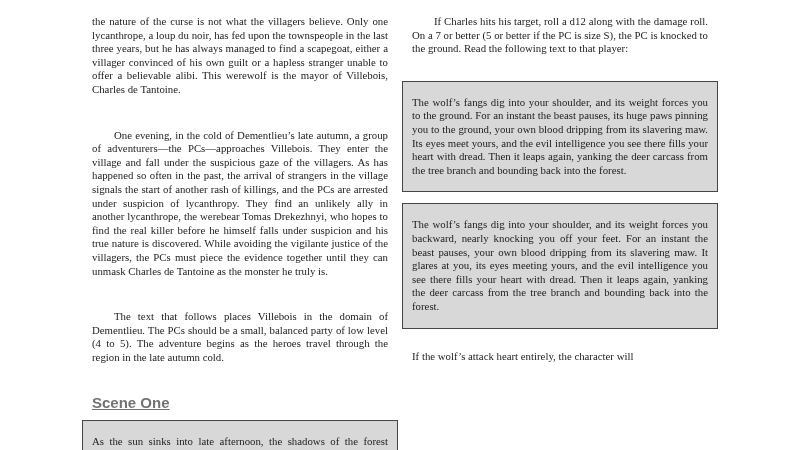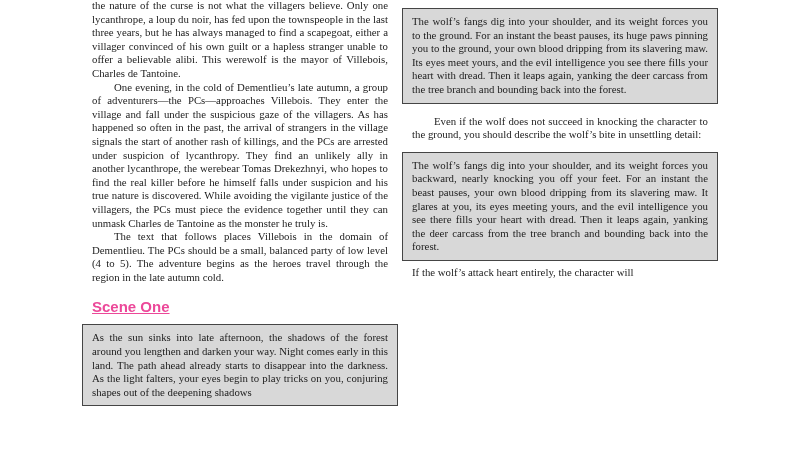--- a/index.html
+++ b/index.html
@@ -9,41 +9,41 @@
     background:#ffffff;
     overflow:hidden;
     font-family:"Liberation Serif", serif;
     color:#1c1c1c;
   }
   .col{position:absolute;top:-1px;}
   .col-left{left:82px;width:316px;}
   .col-right{left:402px;width:316px;}
   p.body{
     margin:0;
-    padding:0 10px;
+    padding:16px 10px;
     font-size:10.8px;
     line-height:13.6px;
     text-align:justify;
     hyphens:none;
   }
   p.ind{text-indent:22px;}
   h2.scene{
     margin:14px 0 7px 0;
     padding:0 10px;
     font-family:"Liberation Sans", sans-serif;
     font-size:15px;
     font-weight:bold;
     text-decoration:underline;
-    color:#ec4899;
+    color:#737373;
   }
   .readbox{
     margin:8px 0;
     border:1.5px solid #454545;
     background:#d8d8d8;
-    padding:6px 0;
+    padding:14px 0;
   }
   .readbox p.body{padding:0 9px;}
   .readbox.r1{margin:9px 0 11px 0;}
   .readbox.r2{margin:10px 0 5px 0;}
   .readbox.l1{margin:9px 0 0 0;}
 </style>
 </head>
 <body>
 
 <div class="page">
@@ -52,23 +52,23 @@
     <p class="body">the nature of the curse is not what the villagers believe. Only one lycanthrope, a loup du noir, has fed upon the townspeople in the last three years, but he has always managed to find a scapegoat, either a villager convinced of his own guilt or a hapless stranger unable to offer a believable alibi. This werewolf is the mayor of Villebois, Charles de Tantoine.</p>
     <p class="body ind">One evening, in the cold of Dementlieu’s late autumn, a group of adventurers—the PCs—approaches Villebois. They enter the village and fall under the suspicious gaze of the villagers. As has happened so often in the past, the arrival of strangers in the village signals the start of another rash of killings, and the PCs are arrested under suspicion of lycanthropy. They find an unlikely ally in another lycanthrope, the werebear Tomas Drekezhnyi, who hopes to find the real killer before he himself falls under suspicion and his true nature is discovered. While avoiding the vigilante justice of the villagers, the PCs must piece the evidence together until they can unmask Charles de Tantoine as the monster he truly is.</p>
     <p class="body ind">The text that follows places Villebois in the domain of Dementlieu. The PCs should be a small, balanced party of low level (4 to 5). The adventure begins as the heroes travel through the region in the late autumn cold.</p>
     <h2 class="scene">Scene One</h2>
     <div class="readbox l1">
       <p class="body">As the sun sinks into late afternoon, the shadows of the forest around you lengthen and darken your way. Night comes early in this land. The path ahead already starts to disappear into the darkness. As the light falters, your eyes begin to play tricks on you, conjuring shapes out of the deepening shadows</p>
     </div>
   </div>
 
   <div class="col col-right">
+    <p class="body ind">If Charles hits his target, roll a d12 along with the damage roll. On a 7 or better (5 or better if the PC is size S), the PC is knocked to the ground. Read the following text to that player:</p>
     <div class="readbox r1">
       <p class="body">The wolf’s fangs dig into your shoulder, and its weight forces you to the ground. For an instant the beast pauses, its huge paws pinning you to the ground, your own blood dripping from its slavering maw. Its eyes meet yours, and the evil intelligence you see there fills your heart with dread. Then it leaps again, yanking the deer carcass from the tree branch and bounding back into the forest.</p>
     </div>
-    <p class="body ind">Even if the wolf does not succeed in knocking the character to the ground, you should describe the wolf’s bite in unsettling detail:</p>
     <div class="readbox r2">
       <p class="body">The wolf’s fangs dig into your shoulder, and its weight forces you backward, nearly knocking you off your feet. For an instant the beast pauses, your own blood dripping from its slavering maw. It glares at you, its eyes meeting yours, and the evil intelligence you see there fills your heart with dread. Then it leaps again, yanking the deer carcass from the tree branch and bounding back into the forest.</p>
     </div>
     <p class="body">If the wolf’s attack heart entirely, the character will</p>
   </div>
 
 </div>
 
 </body></html>

